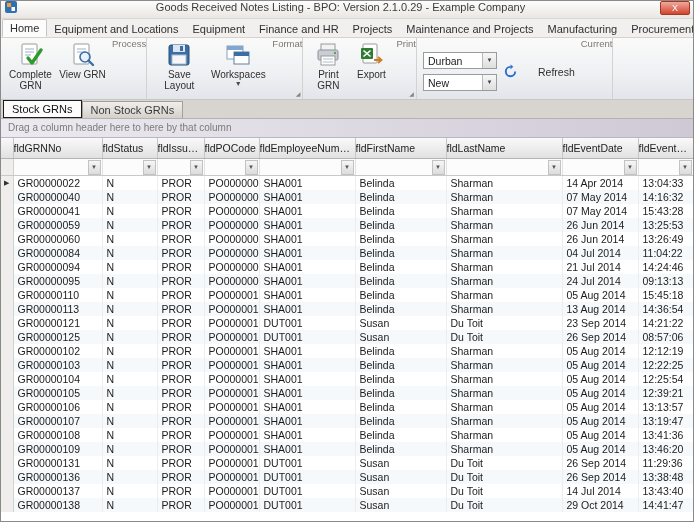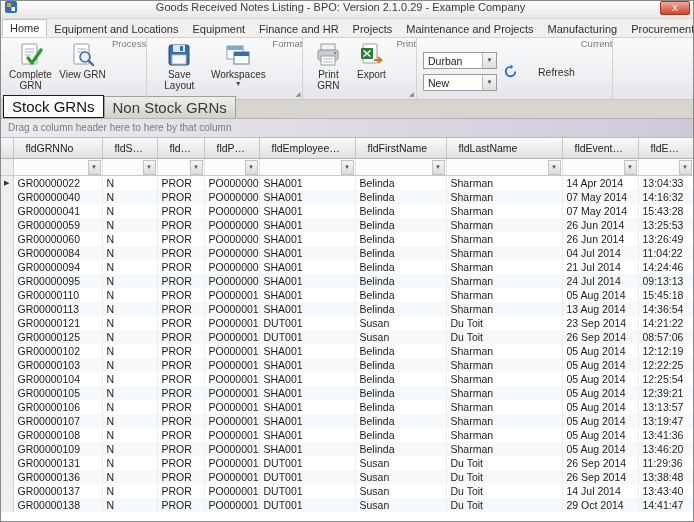--- a/index.html
+++ b/index.html
@@ -39,35 +39,35 @@
   .combo { width:74px; height:17px; border:1px solid #9b9b9b; background:#fff; display:flex;
            align-items:center; font-size:10.5px; color:#222; padding-left:4px; }
   .combo .carrow { margin-left:auto; width:14px; height:100%; background:linear-gradient(#f7f7f7,#dedede);
                    border-left:1px solid #b9b9b9; text-align:center; font-size:6px; color:#444; line-height:15px; }
   .refresh-btn { display:flex; align-items:center; gap:20px; font-size:10.5px; color:#2f2f2f; cursor:default; }
   .refresh-btn .icon { width:15px; height:15px; }
 
   
   .vtabs { height:19px; flex:0 0 19px; background:#d8d5d0; display:flex; align-items:flex-end; padding-left:2px;
            border-bottom:1px solid #b5b2ad; }
-  .vtab { font-size:15px; padding:2px 8px; white-space:nowrap; cursor:default; }
+  .vtab { font-size:11px; padding:2px 8px; white-space:nowrap; cursor:default; }
   .vtab.active { background:#fcfcfc; border:1px solid #1c1c1c; color:#111; }
   .vtab.inactive { background:linear-gradient(#f0eeec,#d4d1cc); border:1px solid #a3a09b; border-bottom:none; color:#3a3a3a; }
 
   
   .groupbar { height:19px; flex:0 0 19px; background:linear-gradient(90deg,#eceaf0,#cfc9d6);
               font-size:10px; color:#7b7b7b; line-height:18px; padding-left:7px;
               border-bottom:1px solid #b9b6c0; }
 
   
   .grid-area { flex:1; background:#fff; overflow:hidden; }
   table.grid { width:692px; border-collapse:collapse; table-layout:fixed; }
   th, td { font-weight:normal; font-size:10.5px; overflow:hidden; white-space:nowrap; }
   th.hcell { background:linear-gradient(#f9f9f9,#e1e1e1); border-right:1px solid #c6c6c6;
-             border-bottom:1px solid #b4b4b4; color:#222; text-align:left; padding:3px 12px; height:20px;
+             border-bottom:1px solid #b4b4b4; color:#222; text-align:left; padding:3px 0; height:20px;
              text-overflow:ellipsis; }
   th.hind { background:linear-gradient(#f9f9f9,#e1e1e1); border-right:1px solid #c6c6c6; border-bottom:1px solid #b4b4b4; }
   td.fcell { background:#fcfcfc; border-right:1px solid #e2e2e2; border-bottom:1px solid #c9c9c9; height:17px; padding:0; }
   td.find  { background:#efeeec; border-right:1px solid #cfcfcf; border-bottom:1px solid #c9c9c9; }
   .fbtn { float:right; width:13px; height:15px; margin:1px 1px 0 0; background:linear-gradient(#f6f6f6,#dcdcdc);
           border:1px solid #c2c2c2; font-size:6px; color:#555; text-align:center; line-height:13px; cursor:default; }
   td.cell { height:14px; line-height:14px; padding:0 4px; color:#1b1b1b; border-right:1px solid #ededed; }
   td.cell.num { text-align:left; }
   td.ind { background:#efeeec; border-right:1px solid #d2d2d2; text-align:center; font-size:7px; color:#333; }
   tr.alt td.cell { background:#f6f9fc; }

